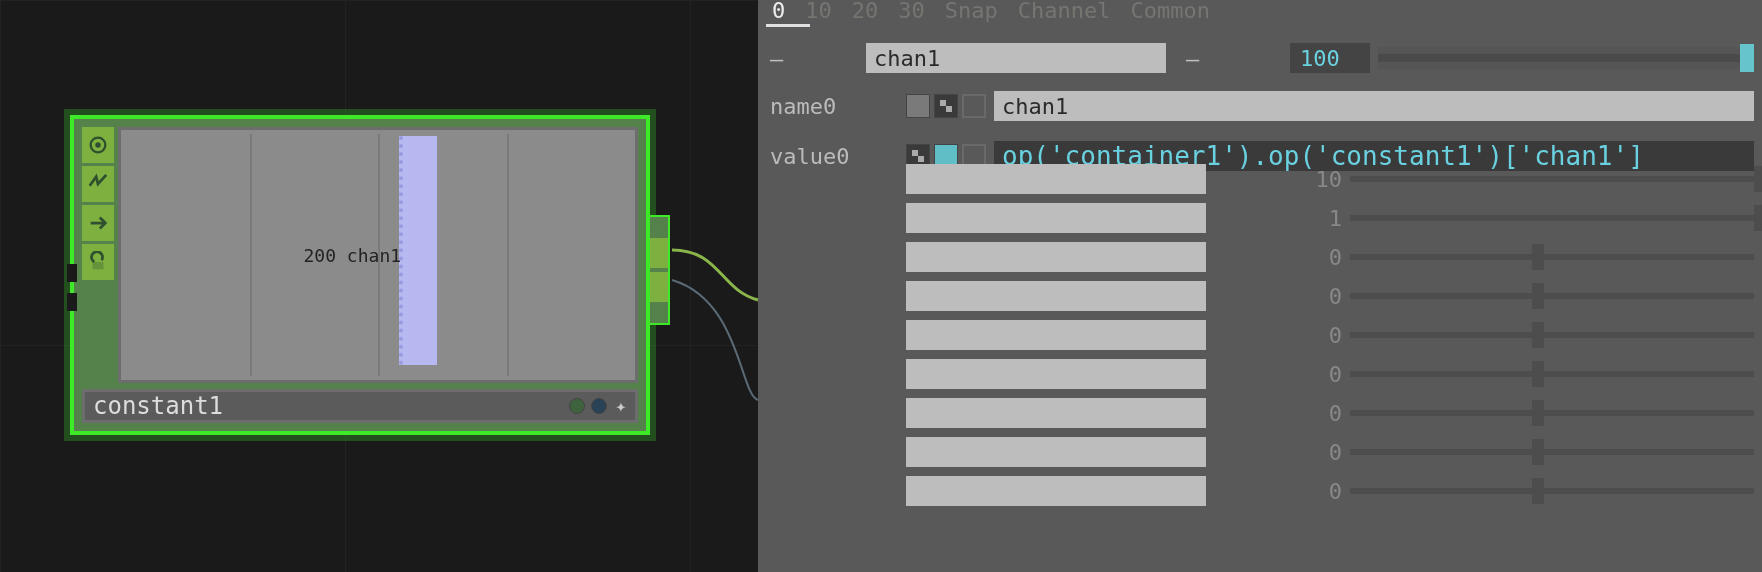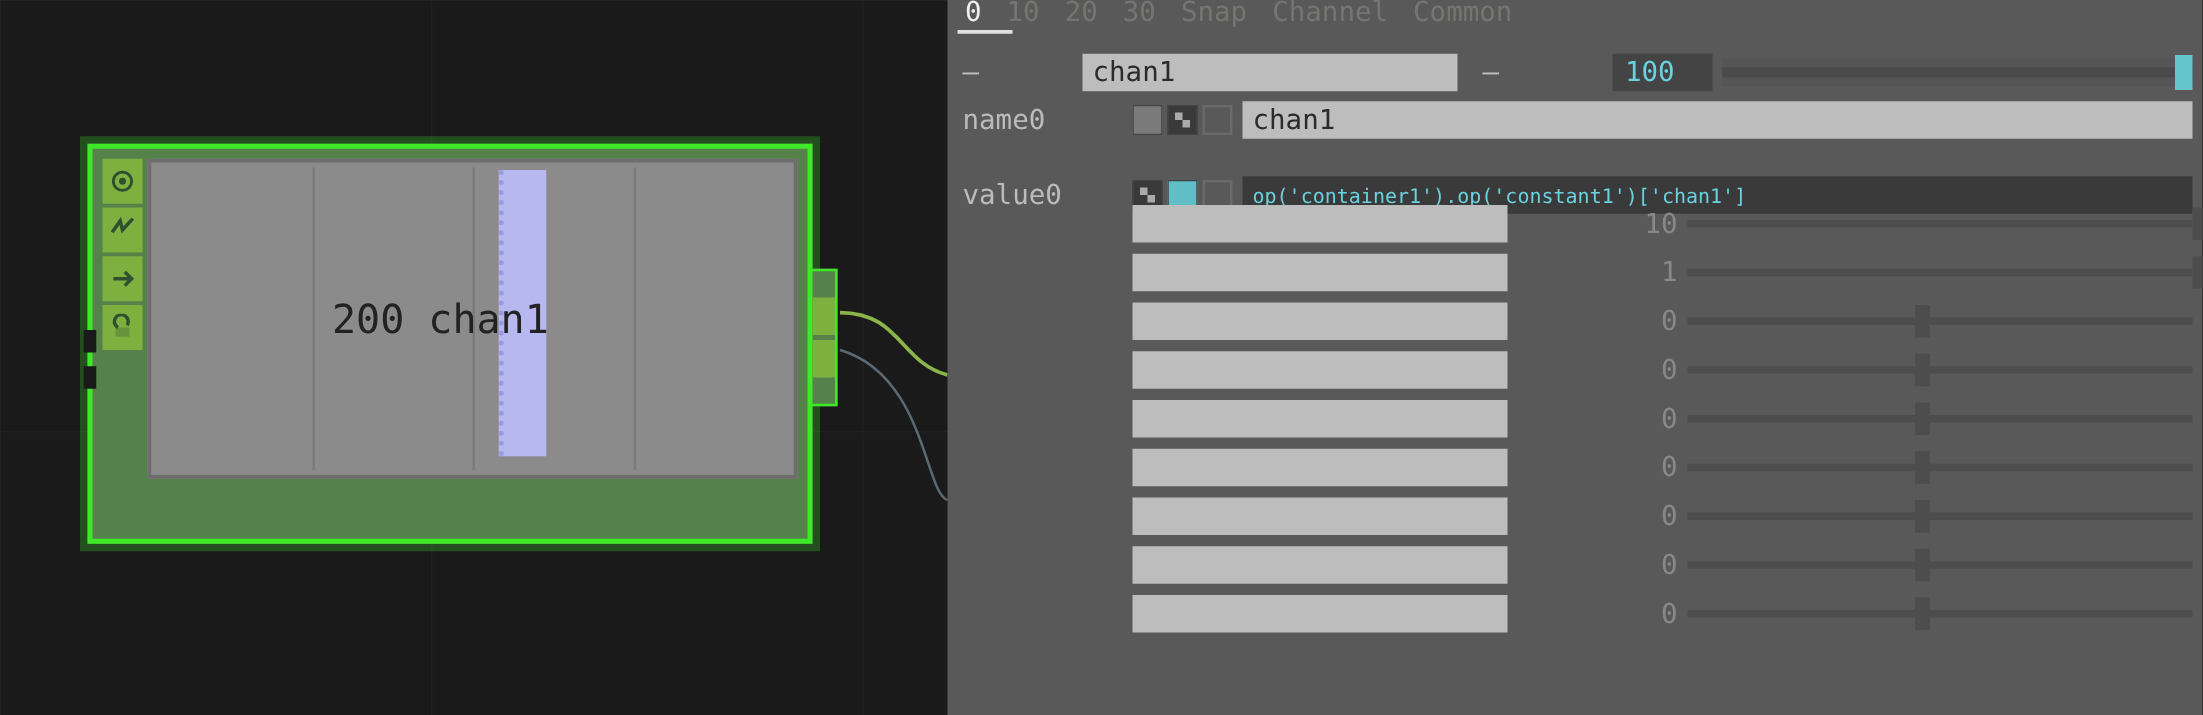--- a/index.html
+++ b/index.html
@@ -79,21 +79,21 @@
     left: 54%; width: 38px;
     top: 6px; bottom: 15px;
     background: #b8b8f0;
     border-left: 4px dotted #9a9ae0;
   }
   .chanlabel {
     position: absolute;
     left: 45%; top: 50%;
     transform: translate(-50%, -50%);
     color: #222;
-    font-size: 32px;
+    font-size: 18px;
     white-space: nowrap;
   }
 
   .node-footer {
     height: 34px;
     margin-top: 6px;
     background: #5b5b5b;
     border: 3px solid #6d6d6d;
     display: flex; align-items: center;
     padding: 0 8px;
@@ -179,21 +179,21 @@
   .modeicons { display: flex; gap: 4px; }
   .mode { width: 24px; height: 24px; border: 1px solid #444; }
   .mode.grey { background: #7a7a7a; }
   .mode.dark { background: #3a3a3a; display:flex; align-items:center; justify-content:center; }
   .mode.dark svg { width: 14px; height: 14px; }
   .mode.teal { background: #5fbec6; }
   .mode.outline { background: #595959; border:2px solid #6a6a6a; }
 
   .expr-field {
     flex: 1; background: #3a3a3a; color: #6ad1e0;
-    height: 30px; padding: 2px 8px; font-size: 16px;
+    height: 30px; padding: 2px 8px; font-size: 26px;
     display:flex; align-items:center;
   }
 
   .extra-rows { position: absolute; left: 0; right: 8px; top: 160px; bottom: 0; }
   .extra-row {
     display: flex; align-items: center; gap: 8px;
     height: 38px; margin-bottom: 1px;
   }
   .extra-row .blank { width: 140px; }
   .extra-row .blankfield {
@@ -247,20 +247,28 @@
               <rect x="6" y="12" width="12" height="8" fill="#2f4f2f" opacity="0.3"></rect>
             </svg>
       </div>
     </div>
     <div class="viewer">
       <div class="vline l1"></div>
       <div class="vline l2"></div>
       <div class="vline l3"></div>
       <div class="chanbar"></div>
       <div class="chanlabel">200 chan1</div>
+    </div>
+  </div>
+  <div class="node-footer">
+    <span>constant1</span>
+    <div class="dots">
+      <div class="dot green"></div>
+      <div class="dot blue"></div>
+      <div class="plus">✦</div>
     </div>
   </div>
 </div>
 <div class="outconn">
   <div class="stub"></div>
   <div class="stub"></div>
 </div>
 
 <svg class="wires" width="1762" height="572">
   <path d="M 672 250 C 720 250 720 290 758 300" stroke="#8ab54a" stroke-width="3" fill="none"></path>
@@ -285,21 +293,21 @@
     <div class="txtfield" style="width:300px">chan1</div>
     <div class="dashbox" style="width:40px">—</div>
     <div style="width:60px"></div>
     <div class="valuefield" style="width:80px">100</div>
     <div class="slider" style="flex:1">
       <div class="track"></div>
       <div class="handle" style="right:0"></div>
     </div>
   </div>
 
-  <div class="row" style="top:78px;height:36px">
+  <div class="row" style="top:88px;height:36px">
     <div class="param-label">name0</div>
     <div class="modeicons">
       <div class="mode grey"></div>
       <div class="mode dark">
         <svg viewBox="0 0 14 14">
               <rect x="1" y="1" width="6" height="6" fill="#aaa"></rect>
               <rect x="7" y="7" width="6" height="6" fill="#aaa"></rect>
             </svg>
       </div>
       <div class="mode outline"></div>

